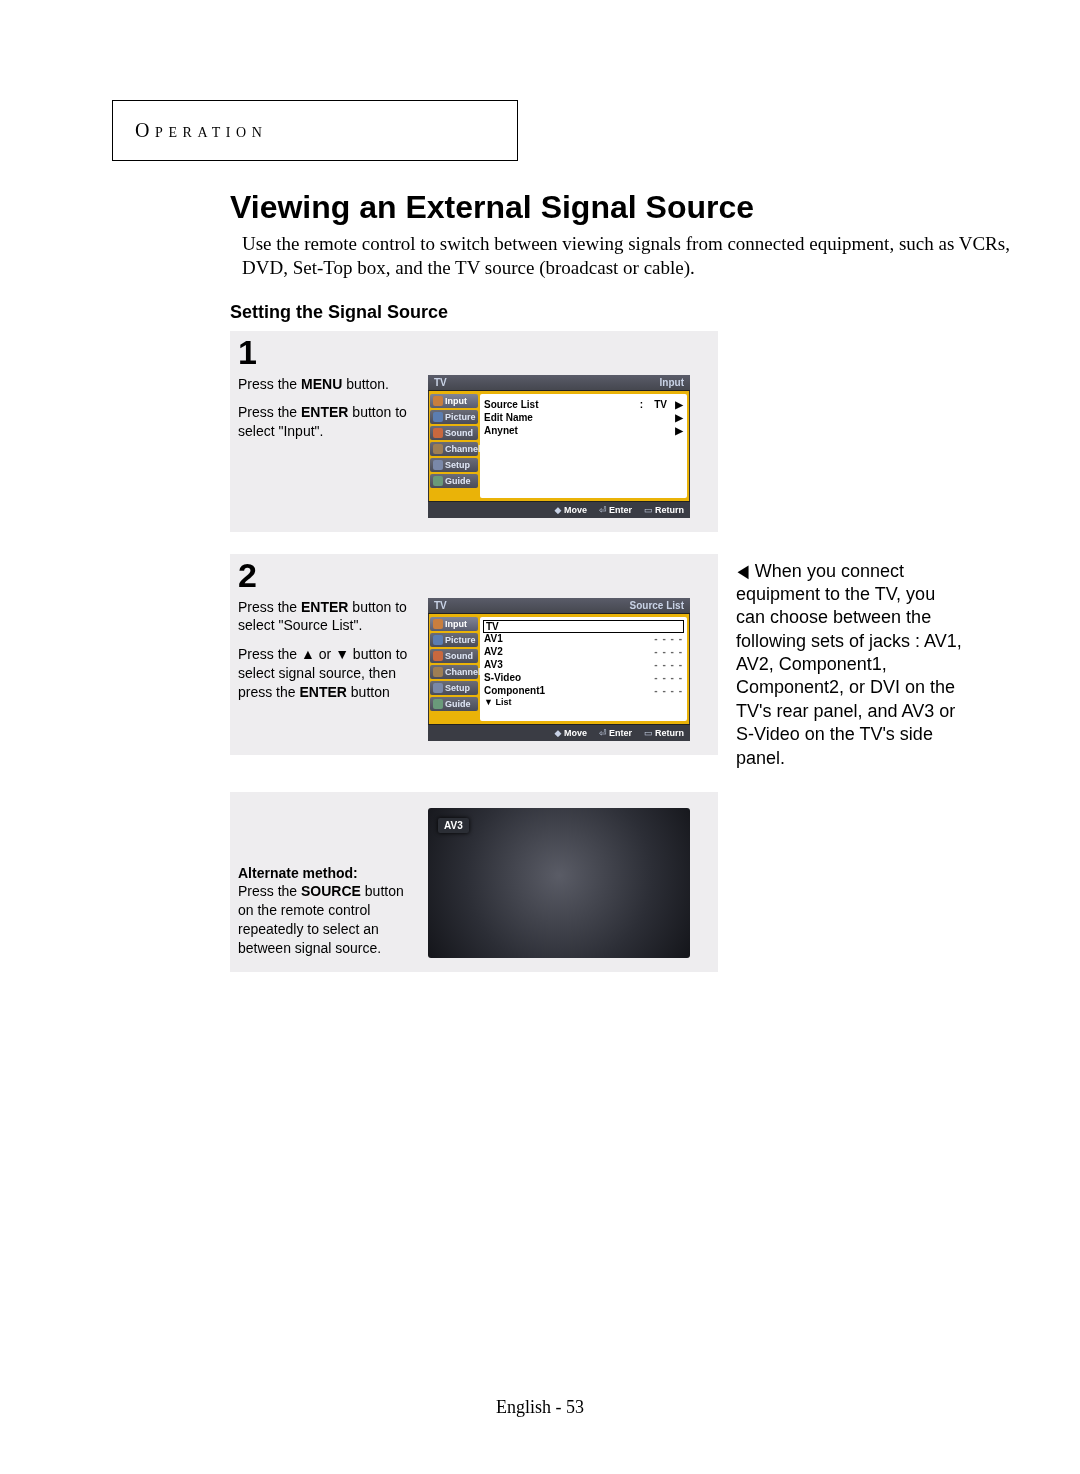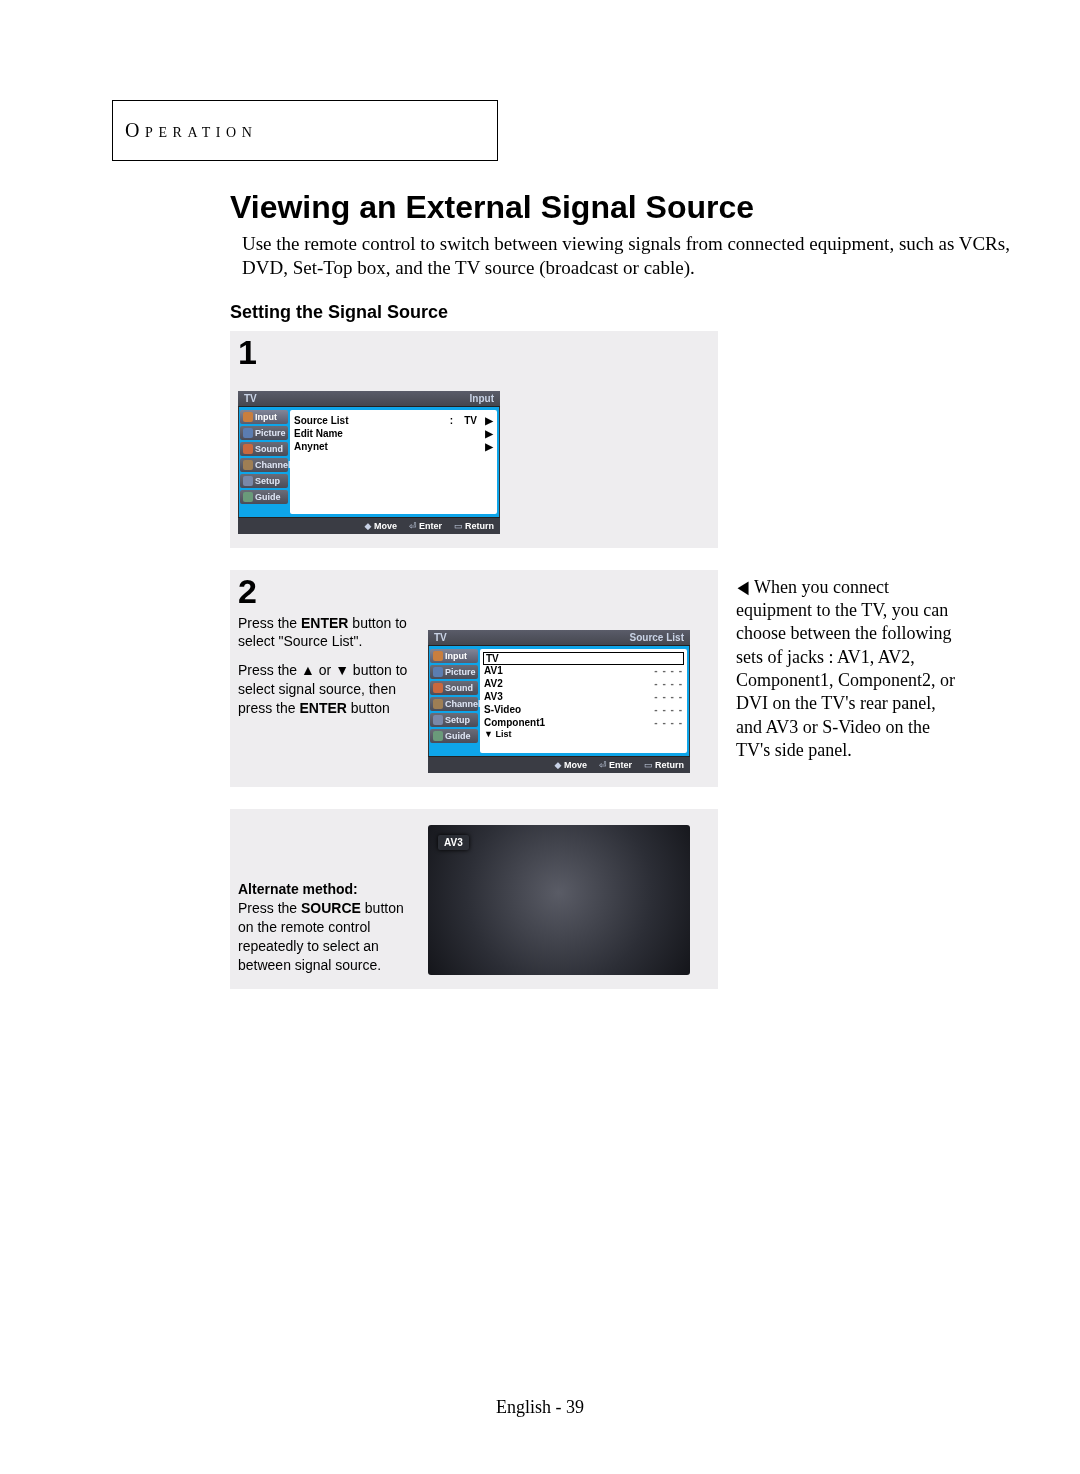--- a/index.html
+++ b/index.html
@@ -13,21 +13,21 @@
   .page {
     width: 1080px;
     height: 1474px;
     position: relative;
     box-sizing: border-box;
     padding: 100px 110px 0 110px;
   }
   .section-box {
     border: 1.5px solid #000;
     width: 360px;
-    padding: 18px 12px;
+    padding: 18px 22px;
     margin-bottom: 28px;
     margin-left: 2px;
   }
   .section-box span {
     font-family: Georgia, serif;
     letter-spacing: 0.28em;
     font-variant: small-caps;
     font-size: 20px;
   }
   .main {
@@ -79,26 +79,26 @@
     font-family: Arial, Helvetica, sans-serif;
     font-size: 14px;
     line-height: 1.35;
     width: 180px;
     padding-top: 4px;
   }
   .step-text b { font-weight: 800; }
   .step-text .gap { display:block; height:10px; }
   .osd {
     width: 262px;
-    background: #0ea5e9;
+    background: #eab308;
     border-radius: 3px;
     color: #fff;
     font-family: Arial, Helvetica, sans-serif;
     font-size: 10px;
-    margin-top: 20px;
+    margin-top: 4px;
     position: relative;
     box-shadow: 0 0 0 1px #333 inset;
   }
   .osd-top {
     display:flex; justify-content:space-between;
     padding: 2px 6px;
     background: linear-gradient(#5a5c69,#45474f);
     font-size:10px; font-weight:bold;
     color:#c9d3e6;
     border-bottom:1px solid #222;
@@ -138,21 +138,21 @@
   .osd-foot {
     background:#3a3c44; color:#c8d2e6; font-size:9px;
     display:flex; justify-content:flex-end; gap:12px;
     padding:3px 6px; border-top:1px solid #222;text-align:center;
   }
   .osd-foot span b {font-weight:bold; color:#fff;}
   .osd-dash { color:#666; letter-spacing:1px;}
   .osd-more { font-size:9px; font-weight:bold;}
 
   .aside {
-    font-family: Liberation Serif, serif;
+    font-family: Liberation Sans, sans-serif;
     font-size: 18px;
     line-height:1.3;
     width: 230px;
     padding-top: 6px;
   }
   .aside .tri {
     display:inline-block;
     transform: scaleX(0.8);
     font-size:18px;
     vertical-align: top;
@@ -193,20 +193,25 @@
 
   <div class="main">
     <h1 class="title">Viewing an External Signal Source</h1>
     <p class="intro">Use the remote control to switch between viewing signals from connected equipment, such as VCRs, DVD, Set-Top box, and the TV source (broadcast or cable).</p>
 
     <h2 class="subhead">Setting the Signal Source</h2>
 
     <div class="step-block">
       <div class="step-num">1</div>
       <div class="step-inner">
+        <div class="step-text">
+          <span>Press the </span><b>MENU</b><span> button.</span>
+          <span class="gap"></span>
+          <span>Press the </span><b>ENTER</b><span> button to select "Input".</span>
+        </div>
         <div class="osd">
           <div class="osd-top">
             <span>TV</span>
             <span>Input</span>
           </div>
           <div class="osd-body">
             <div class="osd-tabs">
               <div class="osd-tab input sel">
                   <span class="ti"></span>
                   <span>Input</span>
@@ -351,14 +356,14 @@
           <span>Press the </span><b>SOURCE</b><span> button on the remote control repeatedly to select an between signal source.</span>
         </div>
         <div class="tvshot">
           <div class="badge">AV3</div>
         </div>
       </div>
     </div>
 
   </div>
 
-  <div class="footer">English - 39</div>
+  <div class="footer">English - 53</div>
 </div>
 
 </body></html>

